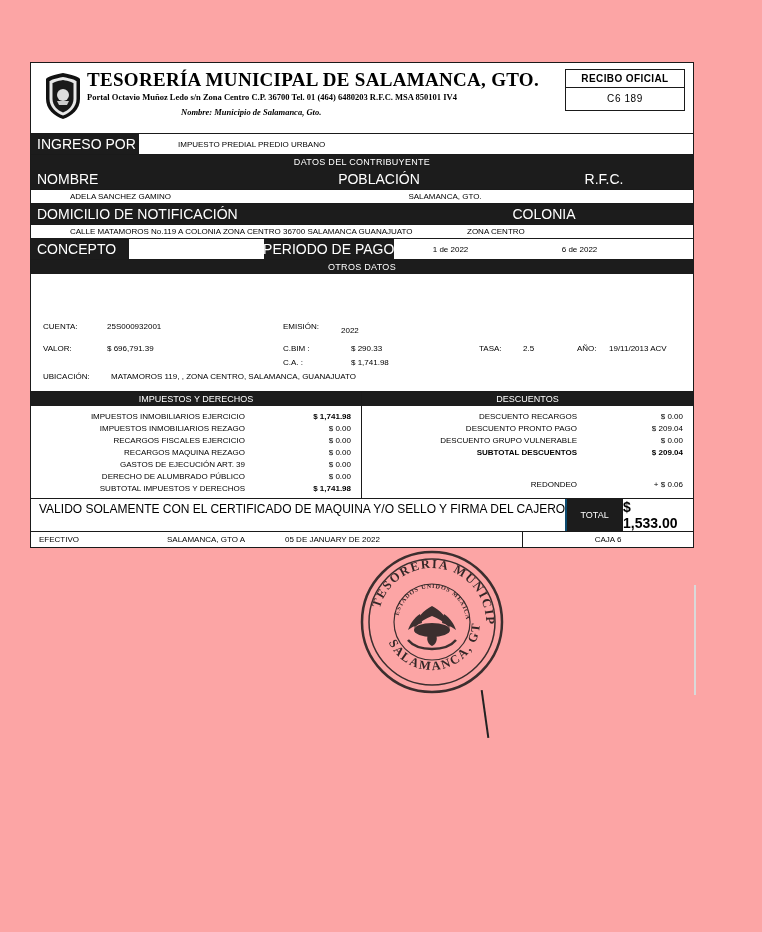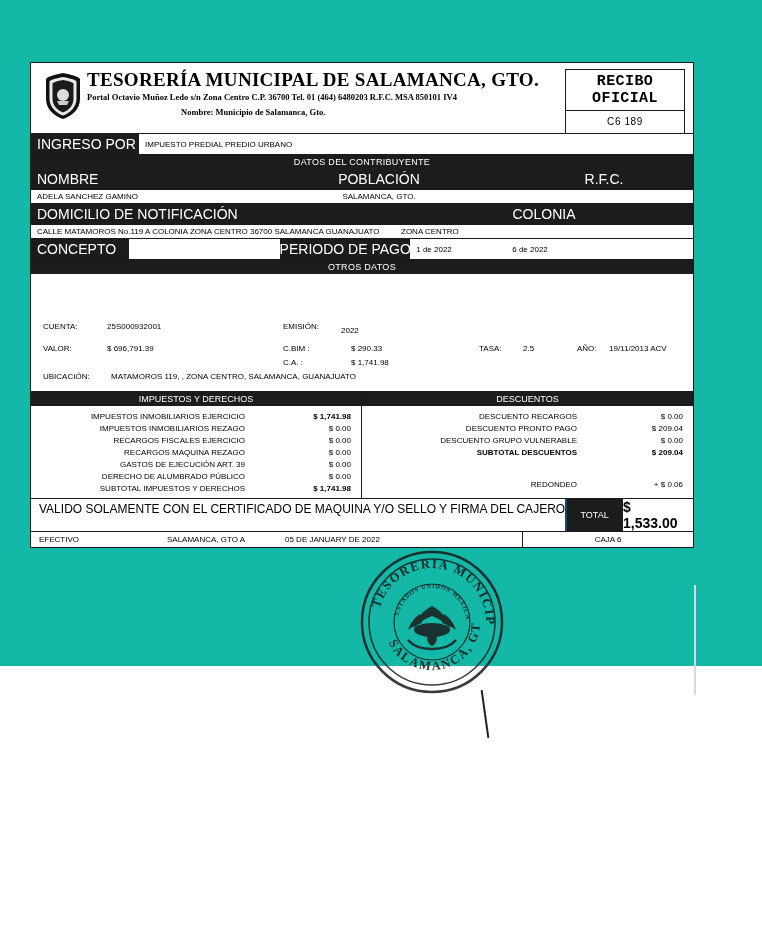--- a/index.html
+++ b/index.html
@@ -12,22 +12,22 @@
     background: #ffffff;
     font-family: "Liberation Sans", sans-serif;
     color: #000000;
     position: relative;
     overflow: hidden;
   }
   #page {
     position: absolute;
     left: 0; top: 0;
     width: 762px;
-    height: 666px;
-    background: #14b8a6;
+    height: 932px;
+    background: #fca5a5;
   }
   
   .receipt {
     position: absolute;
     left: 30px;
     top: 62px;
     width: 664px;
     background: #ffffff;
     border: 1px solid #1a1a1a;
     box-sizing: border-box;
@@ -67,35 +67,35 @@
     white-space: nowrap;
   }
   .org-name {
     position: absolute;
     left: 150px;
     top: 44px;
     font-family: "Liberation Serif", serif;
     font-size: 8.5px;
     font-weight: bold;
     white-space: nowrap;
+    font-style: italic;
   }
   .recibo-box {
     position: absolute;
     right: 8px;
     top: 6px;
     width: 120px;
     text-align: center;
   }
   .recibo-title {
     border: 1px solid #1a1a1a;
-    font-size: 15px;
+    font-size: 10px;
     font-weight: bold;
     padding: 3px 12px;
     letter-spacing: .4px;
-    font-family: Liberation Mono, monospace;
   }
   .recibo-num {
     border: 1px solid #1a1a1a;
     border-top: none;
     font-size: 10px;
     padding: 5px 0 6px;
     letter-spacing: .6px;
   }
   
   .row {
@@ -116,20 +116,21 @@
   }
   .blk.center { justify-content: center; }
   .wht {
     background: #ffffff;
     color: #000;
     font-size: 8px;
     padding: 2px 6px;
     display: flex;
     align-items: center;
     white-space: nowrap;
+    margin-left: 33px;
   }
   .wht.center { justify-content: center; }
   .grow { flex: 1 1 auto; }
   .bar-full {
     background: #1c1c1c;
     color: #fff;
     text-align: center;
     font-size: 9px;
     padding: 2px 0;
     letter-spacing: .3px;

